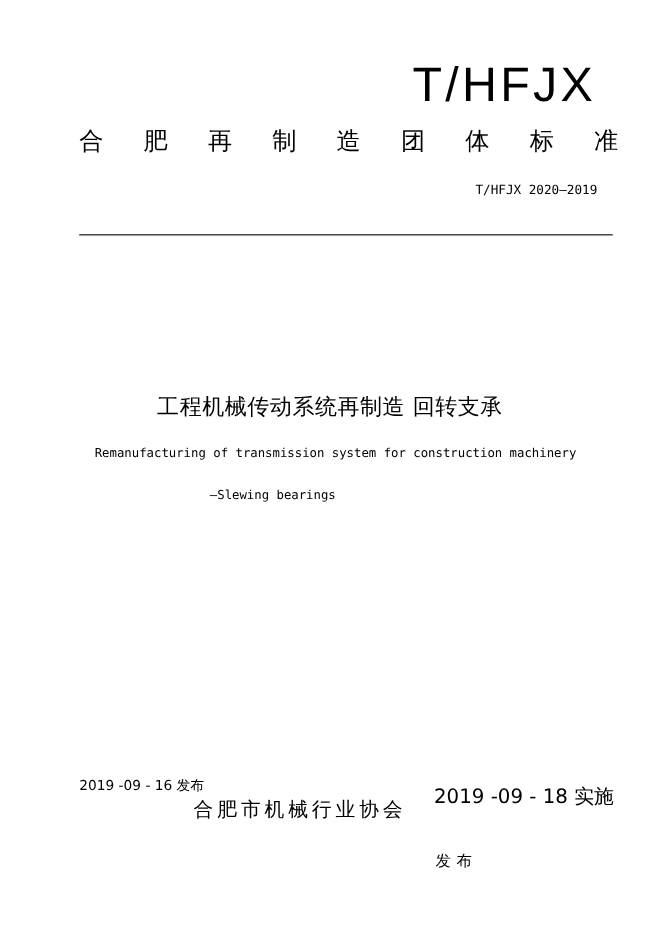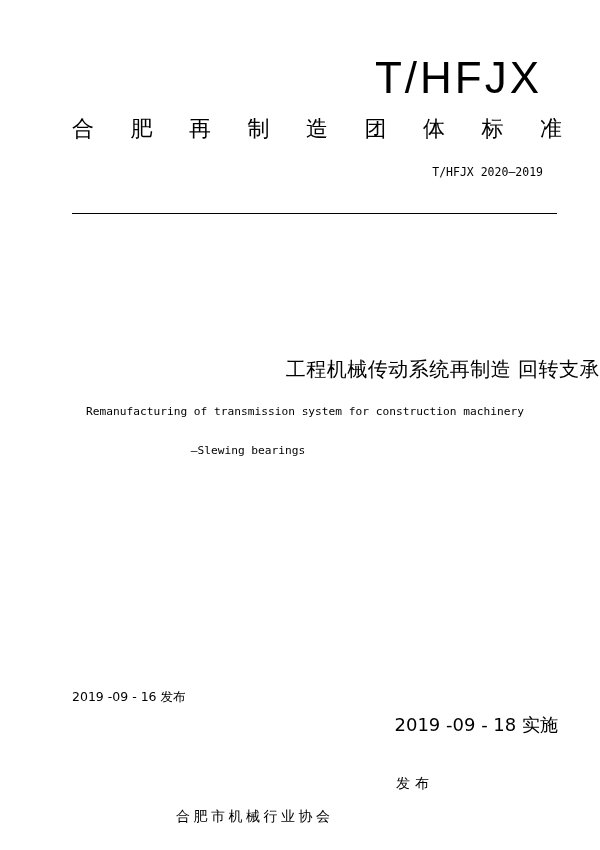--- a/index.html
+++ b/index.html
@@ -47,21 +47,21 @@
       left: 72px;
       top: 213px;
       width: 485px;
       height: 0;
       border-top: 1px solid #000000;
     }
     .title-cn {
       left: 0;
       width: 600px;
       top: 355px;
-      text-align: right;
+      text-align: center;
       font-size: 20px;
       line-height: 28px;
       letter-spacing: 0.5px;
     }
     .title-en {
       left: 0;
       width: 610px;
       top: 405px;
       text-align: center;
       font-family: "DejaVu Sans Mono", monospace;
@@ -72,34 +72,34 @@
       left: 0;
       width: 496px;
       top: 444px;
       text-align: center;
       font-family: "DejaVu Sans Mono", monospace;
       font-size: 11.2px;
       line-height: 14px;
     }
     .pub-date {
       left: 72px;
-      top: 688px;
+      top: 705px;
       font-size: 12.5px;
       line-height: 18px;
     }
     .impl-date {
       right: 42px;
       top: 716px;
       font-size: 18px;
       line-height: 18px;
     }
     .publisher {
       left: 176px;
-      top: 806px;
-      font-size: 14px;
+      top: 727px;
+      font-size: 18px;
       line-height: 20px;
       letter-spacing: 3.5px;
     }
     .publish-word {
       left: 396px;
       top: 773px;
       font-size: 14px;
       line-height: 20px;
       letter-spacing: 5px;
     }

